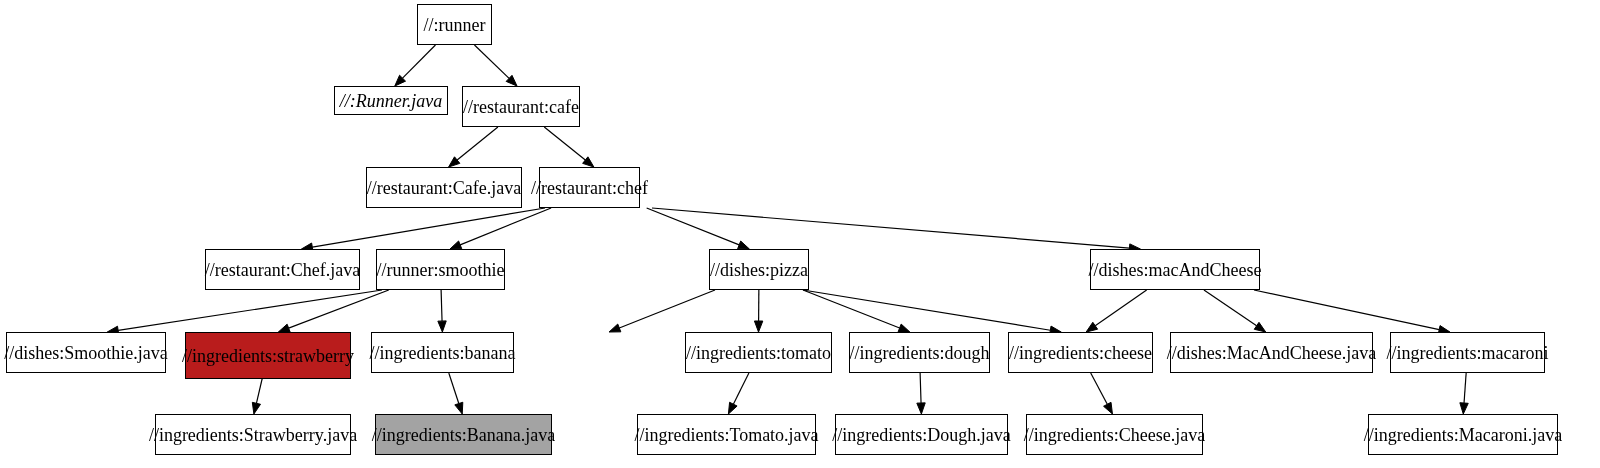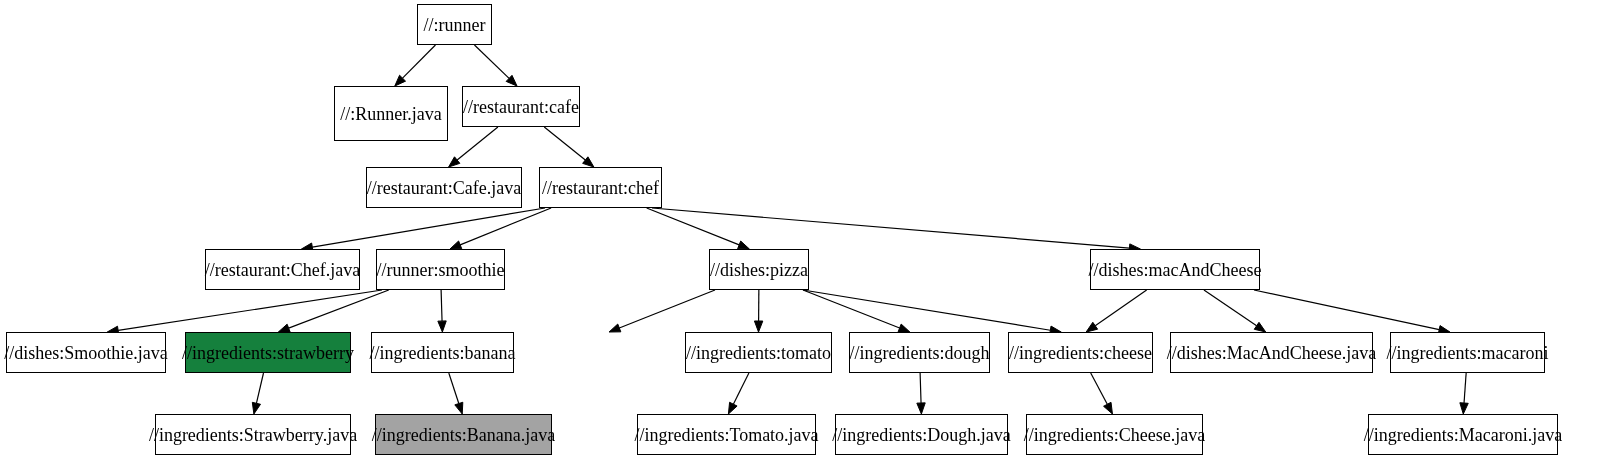--- a/index.html
+++ b/index.html
@@ -149,48 +149,48 @@
       </g>
       <g>
         <line x1="1466.15" y1="373.00" x2="1464.04" y2="403.03" stroke="#000000" stroke-width="1.2"></line>
         <polygon points="1463.27,414.00 1459.85,402.73 1468.23,403.32" fill="#000000" stroke="#000000" stroke-width="1"></polygon>
       </g>
     </svg>
   <div id="node-layer">
       <div class="graph-node" style="left: 417px; top: 4px; width: 75px; height: 41px; border-color: rgb(0, 0, 0); background: rgb(255, 255, 255);">
         <span class="node-label">//:runner</span>
       </div>
-      <div class="graph-node" style="left: 334px; top: 86px; width: 114px; height: 55px; border-color: rgb(0, 0, 0); background: rgb(255, 255, 255);">
+      <div class="graph-node" style="left: 334px; top: 86px; width: 114px; height: 29px; border-color: rgb(0, 0, 0); background: rgb(255, 255, 255); font-style: italic;">
         <span class="node-label">//:Runner.java</span>
       </div>
       <div class="graph-node" style="left: 462px; top: 86px; width: 118px; height: 41px; border-color: rgb(0, 0, 0); background: rgb(255, 255, 255);">
         <span class="node-label">//restaurant:cafe</span>
       </div>
       <div class="graph-node" style="left: 366px; top: 167px; width: 156px; height: 41px; border-color: rgb(0, 0, 0); background: rgb(255, 255, 255);">
         <span class="node-label">//restaurant:Cafe.java</span>
       </div>
-      <div class="graph-node" style="left: 539px; top: 167px; width: 123px; height: 41px; border-color: rgb(0, 0, 0); background: rgb(255, 255, 255); justify-content: center;">
+      <div class="graph-node" style="left: 539px; top: 167px; width: 101px; height: 41px; border-color: rgb(0, 0, 0); background: rgb(255, 255, 255); justify-content: center;">
         <span class="node-label">//restaurant:chef</span>
       </div>
       <div class="graph-node" style="left: 205px; top: 249px; width: 155px; height: 41px; border-color: rgb(0, 0, 0); background: rgb(255, 255, 255);">
         <span class="node-label">//restaurant:Chef.java</span>
       </div>
       <div class="graph-node" style="left: 376px; top: 249px; width: 129px; height: 41px; border-color: rgb(0, 0, 0); background: rgb(255, 255, 255);">
         <span class="node-label">//runner:smoothie</span>
       </div>
       <div class="graph-node" style="left: 709px; top: 249px; width: 100px; height: 41px; border-color: rgb(0, 0, 0); background: rgb(255, 255, 255);">
         <span class="node-label">//dishes:pizza</span>
       </div>
       <div class="graph-node" style="left: 1090px; top: 249px; width: 170px; height: 41px; border-color: rgb(0, 0, 0); background: rgb(255, 255, 255);">
         <span class="node-label">//dishes:macAndCheese</span>
       </div>
       <div class="graph-node" style="left: 6px; top: 332px; width: 160px; height: 41px; border-color: rgb(0, 0, 0); background: rgb(255, 255, 255);">
         <span class="node-label">//dishes:Smoothie.java</span>
       </div>
-      <div class="graph-node" style="left: 185px; top: 332px; width: 166px; height: 41px; border-color: rgb(0, 0, 0); background: #15803d;">
+      <div class="graph-node" style="left: 185px; top: 332px; width: 166px; height: 47px; border-color: rgb(0, 0, 0); background: #b91c1c;">
         <span class="node-label">//ingredients:strawberry</span>
       </div>
       <div class="graph-node" style="left: 371px; top: 332px; width: 143px; height: 41px; border-color: rgb(0, 0, 0); background: rgb(255, 255, 255);">
         <span class="node-label">//ingredients:banana</span>
       </div>
       <div class="graph-node" style="left: 685px; top: 332px; width: 147px; height: 41px; border-color: rgb(0, 0, 0); background: rgb(255, 255, 255);">
         <span class="node-label">//ingredients:tomato</span>
       </div>
       <div class="graph-node" style="left: 849px; top: 332px; width: 141px; height: 41px; border-color: rgb(0, 0, 0); background: rgb(255, 255, 255);">
         <span class="node-label">//ingredients:dough</span>

